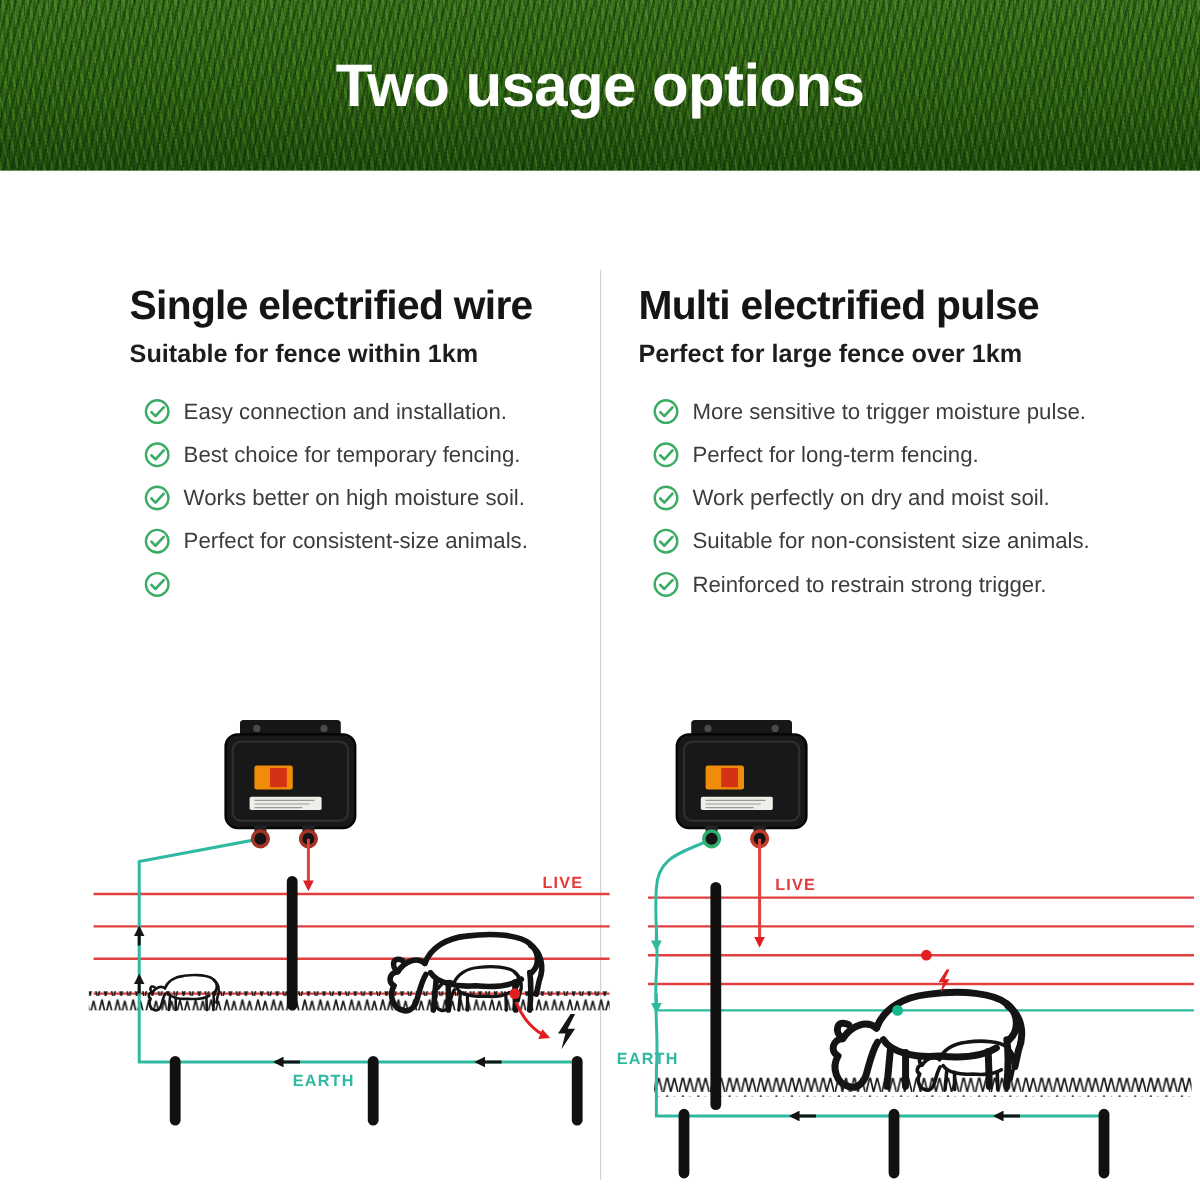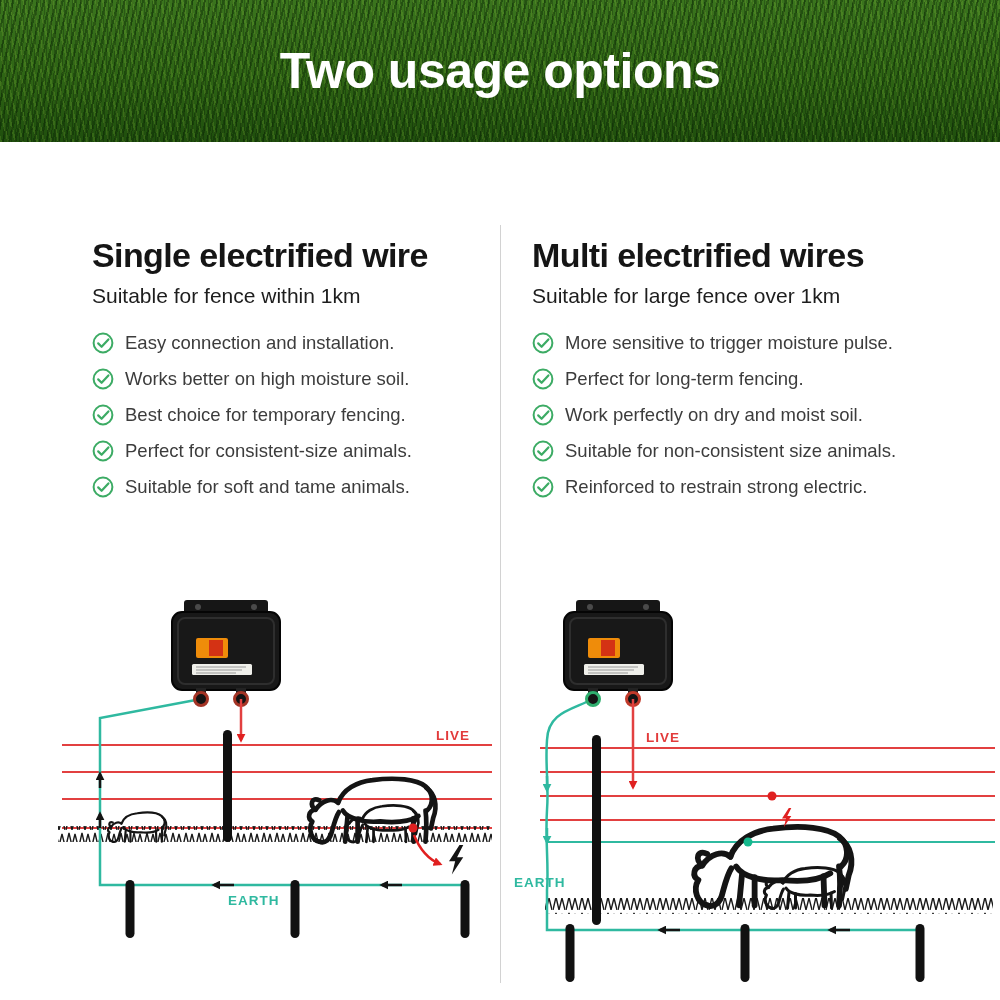--- a/index.html
+++ b/index.html
@@ -14,28 +14,28 @@
           repeating-linear-gradient(104deg, rgba(10,40,4,.45) 0 2px, rgba(0,0,0,0) 2px 6px),
           repeating-linear-gradient(76deg, rgba(140,195,60,.20) 0 2px, rgba(0,0,0,0) 2px 7px),
           repeating-linear-gradient(92deg, rgba(0,0,0,.22) 0 1px, rgba(0,0,0,0) 1px 4px),
           linear-gradient(180deg,#3a741d 0%,#2e6414 55%,#1f4e0d 100%);}
   .hero h1{margin:0;color:#ffffff;font-size:50px;font-weight:800;letter-spacing:-.5px;}
 
   
   .content{position:absolute;top:190px;left:0;width:1000px;height:810px;background:#fff;}
   .divider{position:absolute;left:500px;top:35px;width:1px;height:758px;background:#d2d2d2;}
   .col{position:absolute;top:0;width:500px;height:810px;}
-  .col.left{left:0;}
+  .col.left{left:16px;}
   .col.right{left:500px;}
   .text-block{padding:46px 24px 0 92px;}
   .col.right .text-block{padding-left:32px;}
   .text-block h2{margin:0 0 9px;font-size:34px;line-height:38px;font-weight:800;
                  color:#151515;letter-spacing:-.6px;}
-  .text-block h3{margin:0 0 24px;font-size:21px;line-height:25px;font-weight:400;color:#1d1d1d;}
-  ul.bullets{list-style:none;margin:0;padding:0;}
+  .text-block h3{margin:0 0 24px;font-size:21px;line-height:25px;font-weight:700;color:#1d1d1d;}
+  ul.bullets{list-style:none;margin:12px;padding:0;}
   ul.bullets li{display:flex;align-items:flex-start;gap:11px;margin-bottom:14px;
                 font-size:18.5px;line-height:22px;color:#3c3c3c;}
   .check{flex:0 0 22px;height:22px;}
   .check svg{display:block;}
 
   .diagram{position:absolute;left:0;top:400px;width:500px;height:405px;}
   .defs-holder{position:absolute;width:0;height:0;overflow:hidden;}
 </style>
 </head>
 <body>
@@ -113,48 +113,47 @@
               </span>
             <span>Easy connection and installation.</span>
           </li>
           <li>
             <span class="check">
                 <svg width="22" height="22" viewBox="0 0 22 22">
                   <circle cx="11" cy="11" r="9.4" fill="none" stroke="#3cab64" stroke-width="2"></circle>
                   <path d="M6.2,11.4 L9.6,14.8 L16.4,7.4" fill="none" stroke="#3cab64" stroke-width="2.2" stroke-linecap="round" stroke-linejoin="round"></path>
                 </svg>
               </span>
+            <span>Best choice for temporary fencing.</span>
+          </li>
+          <li>
+            <span class="check">
+                <svg width="22" height="22" viewBox="0 0 22 22">
+                  <circle cx="11" cy="11" r="9.4" fill="none" stroke="#3cab64" stroke-width="2"></circle>
+                  <path d="M6.2,11.4 L9.6,14.8 L16.4,7.4" fill="none" stroke="#3cab64" stroke-width="2.2" stroke-linecap="round" stroke-linejoin="round"></path>
+                </svg>
+              </span>
             <span>Works better on high moisture soil.</span>
           </li>
           <li>
             <span class="check">
                 <svg width="22" height="22" viewBox="0 0 22 22">
                   <circle cx="11" cy="11" r="9.4" fill="none" stroke="#3cab64" stroke-width="2"></circle>
                   <path d="M6.2,11.4 L9.6,14.8 L16.4,7.4" fill="none" stroke="#3cab64" stroke-width="2.2" stroke-linecap="round" stroke-linejoin="round"></path>
                 </svg>
               </span>
-            <span>Best choice for temporary fencing.</span>
-          </li>
-          <li>
-            <span class="check">
-                <svg width="22" height="22" viewBox="0 0 22 22">
-                  <circle cx="11" cy="11" r="9.4" fill="none" stroke="#3cab64" stroke-width="2"></circle>
-                  <path d="M6.2,11.4 L9.6,14.8 L16.4,7.4" fill="none" stroke="#3cab64" stroke-width="2.2" stroke-linecap="round" stroke-linejoin="round"></path>
-                </svg>
-              </span>
             <span>Perfect for consistent-size animals.</span>
           </li>
           <li>
             <span class="check">
                 <svg width="22" height="22" viewBox="0 0 22 22">
                   <circle cx="11" cy="11" r="9.4" fill="none" stroke="#3cab64" stroke-width="2"></circle>
                   <path d="M6.2,11.4 L9.6,14.8 L16.4,7.4" fill="none" stroke="#3cab64" stroke-width="2.2" stroke-linecap="round" stroke-linejoin="round"></path>
                 </svg>
               </span>
-            <span>Suitable for soft and tame animals.</span>
           </li>
         </ul>
       </div>
 
       <svg class="diagram" xmlns="http://www.w3.org/2000/svg" xmlns:xlink="http://www.w3.org/1999/xlink" viewBox="0 0 500 405" width="500" height="405">
 
         <g stroke="#e24040" stroke-width="2">
           <line x1="62" y1="155" x2="492" y2="155"></line>
           <line x1="62" y1="182" x2="492" y2="182"></line>
           <line x1="62" y1="209" x2="492" y2="209"></line>
@@ -196,22 +195,22 @@
         <path d="M414,245 C420,260 430,270 440,274" fill="none" stroke="#e02020" stroke-width="2.5" marker-end="url(#arwR)"></path>
         <use href="#boltP" xlink:href="#boltP" transform="translate(449,255) scale(0.95)" fill="#141414"></use>
 
         <text x="436" y="150" fill="#e23b3b" font-size="13.5" font-weight="bold" letter-spacing="1">LIVE</text>
         <text x="228" y="315" fill="#2fb9a0" font-size="13.5" font-weight="bold" letter-spacing="1">EARTH</text>
       </svg>
     </section>
 
     <section class="col right">
       <div class="text-block">
-        <h2>Multi electrified wires</h2>
-        <h3>Suitable for large fence over 1km</h3>
+        <h2>Multi electrified pulse</h2>
+        <h3>Perfect for large fence over 1km</h3>
         <ul class="bullets">
           <li>
             <span class="check">
                 <svg width="22" height="22" viewBox="0 0 22 22">
                   <circle cx="11" cy="11" r="9.4" fill="none" stroke="#3cab64" stroke-width="2"></circle>
                   <path d="M6.2,11.4 L9.6,14.8 L16.4,7.4" fill="none" stroke="#3cab64" stroke-width="2.2" stroke-linecap="round" stroke-linejoin="round"></path>
                 </svg>
               </span>
             <span>More sensitive to trigger moisture pulse.</span>
           </li>
@@ -242,21 +241,21 @@
               </span>
             <span>Suitable for non-consistent size animals.</span>
           </li>
           <li>
             <span class="check">
                 <svg width="22" height="22" viewBox="0 0 22 22">
                   <circle cx="11" cy="11" r="9.4" fill="none" stroke="#3cab64" stroke-width="2"></circle>
                   <path d="M6.2,11.4 L9.6,14.8 L16.4,7.4" fill="none" stroke="#3cab64" stroke-width="2.2" stroke-linecap="round" stroke-linejoin="round"></path>
                 </svg>
               </span>
-            <span>Reinforced to restrain strong electric.</span>
+            <span>Reinforced to restrain strong trigger.</span>
           </li>
         </ul>
       </div>
 
       <svg class="diagram" xmlns="http://www.w3.org/2000/svg" xmlns:xlink="http://www.w3.org/1999/xlink" viewBox="0 0 500 405" width="500" height="405">
 
         <g stroke="#e24040" stroke-width="2">
           <line x1="40" y1="158" x2="495" y2="158"></line>
           <line x1="40" y1="182" x2="495" y2="182"></line>
           <line x1="40" y1="206" x2="495" y2="206"></line>

